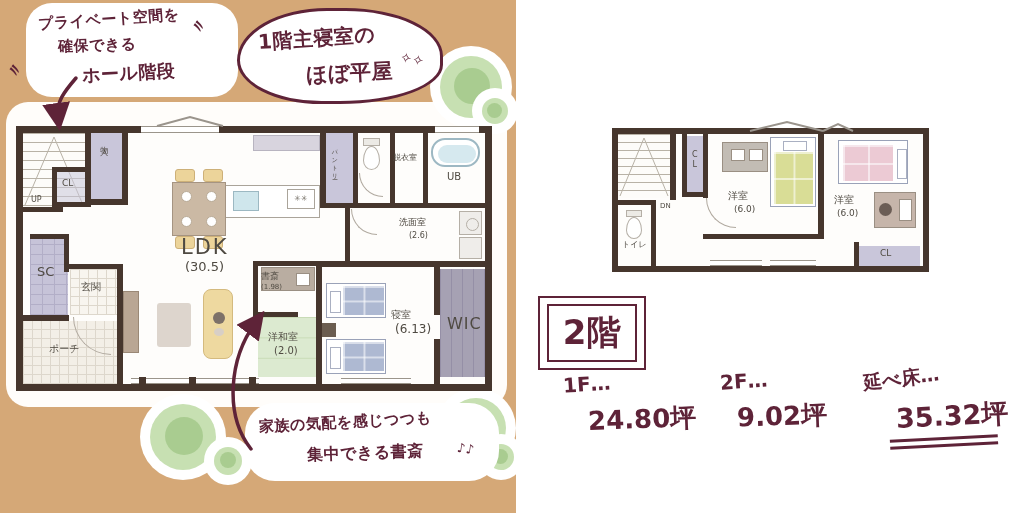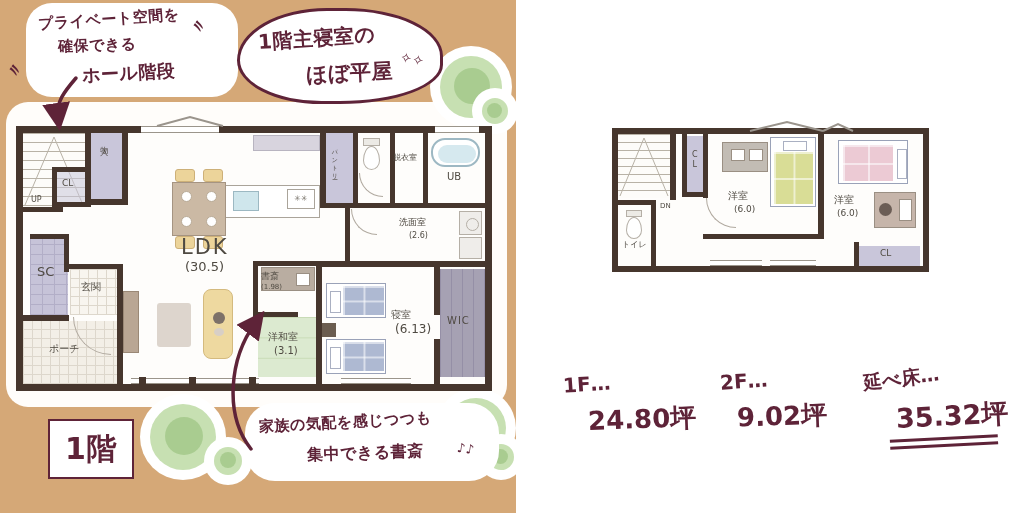--- a/index.html
+++ b/index.html
@@ -204,24 +204,24 @@
     <div class="room-label" style="left:158px;top:102px;font-size:21px;letter-spacing:2px;">LDK</div>
     <div class="room-label" style="left:162px;top:127px;font-size:13px;">(30.5)</div>
     <div class="room-label vtxt" style="left:308px;top:12px;font-size:6px;">パントリー</div>
     <div class="room-label" style="left:370px;top:20px;font-size:8px;">脱衣室</div>
     <div class="room-label" style="left:424px;top:38px;font-size:10px;">UB</div>
     <div class="room-label" style="left:376px;top:84px;font-size:9px;">洗面室</div>
     <div class="room-label" style="left:386px;top:98px;font-size:8px;">(2.6)</div>
     <div class="room-label" style="left:238px;top:138px;font-size:9px;">書斎</div>
     <div class="room-label" style="left:238px;top:150px;font-size:7px;">(1.98)</div>
     <div class="room-label" style="left:245px;top:198px;font-size:10px;">洋和室</div>
-    <div class="room-label" style="left:251px;top:212px;font-size:10px;">(3.1)</div>
+    <div class="room-label" style="left:251px;top:212px;font-size:10px;">(2.0)</div>
     <div class="room-label" style="left:368px;top:176px;font-size:10px;">寝室</div>
     <div class="room-label" style="left:372px;top:190px;font-size:12px;">(6.13)</div>
-    <div class="room-label" style="left:424px;top:182px;font-size:10px;letter-spacing:1px;">WIC</div>
+    <div class="room-label" style="left:424px;top:182px;font-size:16px;letter-spacing:1px;">WIC</div>
   </div>
 
   <div class="abs plan2" style="left:612px;top:128px;width:317px;height:144px;">
     <div class="abs stairs2" style="left:0px;top:0px;width:52px;height:64px;">
       <svg width="52" height="64" style="position:absolute;left:0;top:0;">
           <path d="M2,62 L26,4 M50,62 L26,4" stroke="#b8b2a6" stroke-width="1" fill="none"></path>
         </svg>
     </div>
     <div class="abs closet" style="left:68px;top:2px;width:18px;height:58px;"></div>
     <div class="abs closet" style="left:241px;top:112px;width:61px;height:20px;"></div>
@@ -267,22 +267,24 @@
     <div class="room-label" style="left:219px;top:74px;font-size:9px;">(6.0)</div>
     <div class="room-label" style="left:262px;top:114px;font-size:9px;">CL</div>
   </div>
 
   <div class="abs bubble" style="left:245px;top:403px;width:254px;height:78px;border-radius:30px;">
     <div class="abs handline ink" style="left:14px;top:10px;font-size:15px;transform:rotate(-3deg);">家族の気配を感じつつも</div>
     <div class="abs handline ink" style="left:62px;top:40px;font-size:16px;transform:rotate(-2deg);">集中できる書斎</div>
     <div class="abs handline ink" style="left:212px;top:38px;font-size:13px;transform:rotate(8deg);">♪♪</div>
   </div>
 
-  <div class="abs tagbox" style="left:48px;top:419px;width:86px;height:60px;border-width:2.5px;">
-    <span class="handline ink" style="font-size:30px;">1階</span>
+  <div class="abs tagbox" style="left:538px;top:296px;width:108px;height:74px;border-width:2px;">
+    <div class="inner">
+      <span class="handline ink" style="font-size:34px;">2階</span>
+    </div>
   </div>
 
   <div class="abs meas ink" style="left:563px;top:372px;font-size:20px;transform:rotate(-4deg);">1F…</div>
   <div class="abs meas ink" style="left:588px;top:402px;font-size:26px;transform:rotate(-2deg);">24.80坪</div>
   <div class="abs meas ink" style="left:720px;top:369px;font-size:20px;transform:rotate(-4deg);">2F…</div>
   <div class="abs meas ink" style="left:737px;top:399px;font-size:26px;transform:rotate(-2deg);">9.02坪</div>
   <div class="abs meas ink" style="left:863px;top:366px;font-size:19px;transform:rotate(-7deg);">延べ床…</div>
   <div class="abs meas ink" style="left:896px;top:398px;font-size:27px;transform:rotate(-3deg);">35.32坪</div>
   <div class="abs" style="left:890px;top:437px;width:108px;height:10px;border-top:3px solid #5e2338;border-bottom:3px solid #5e2338;transform:rotate(-3deg);"></div>
 

